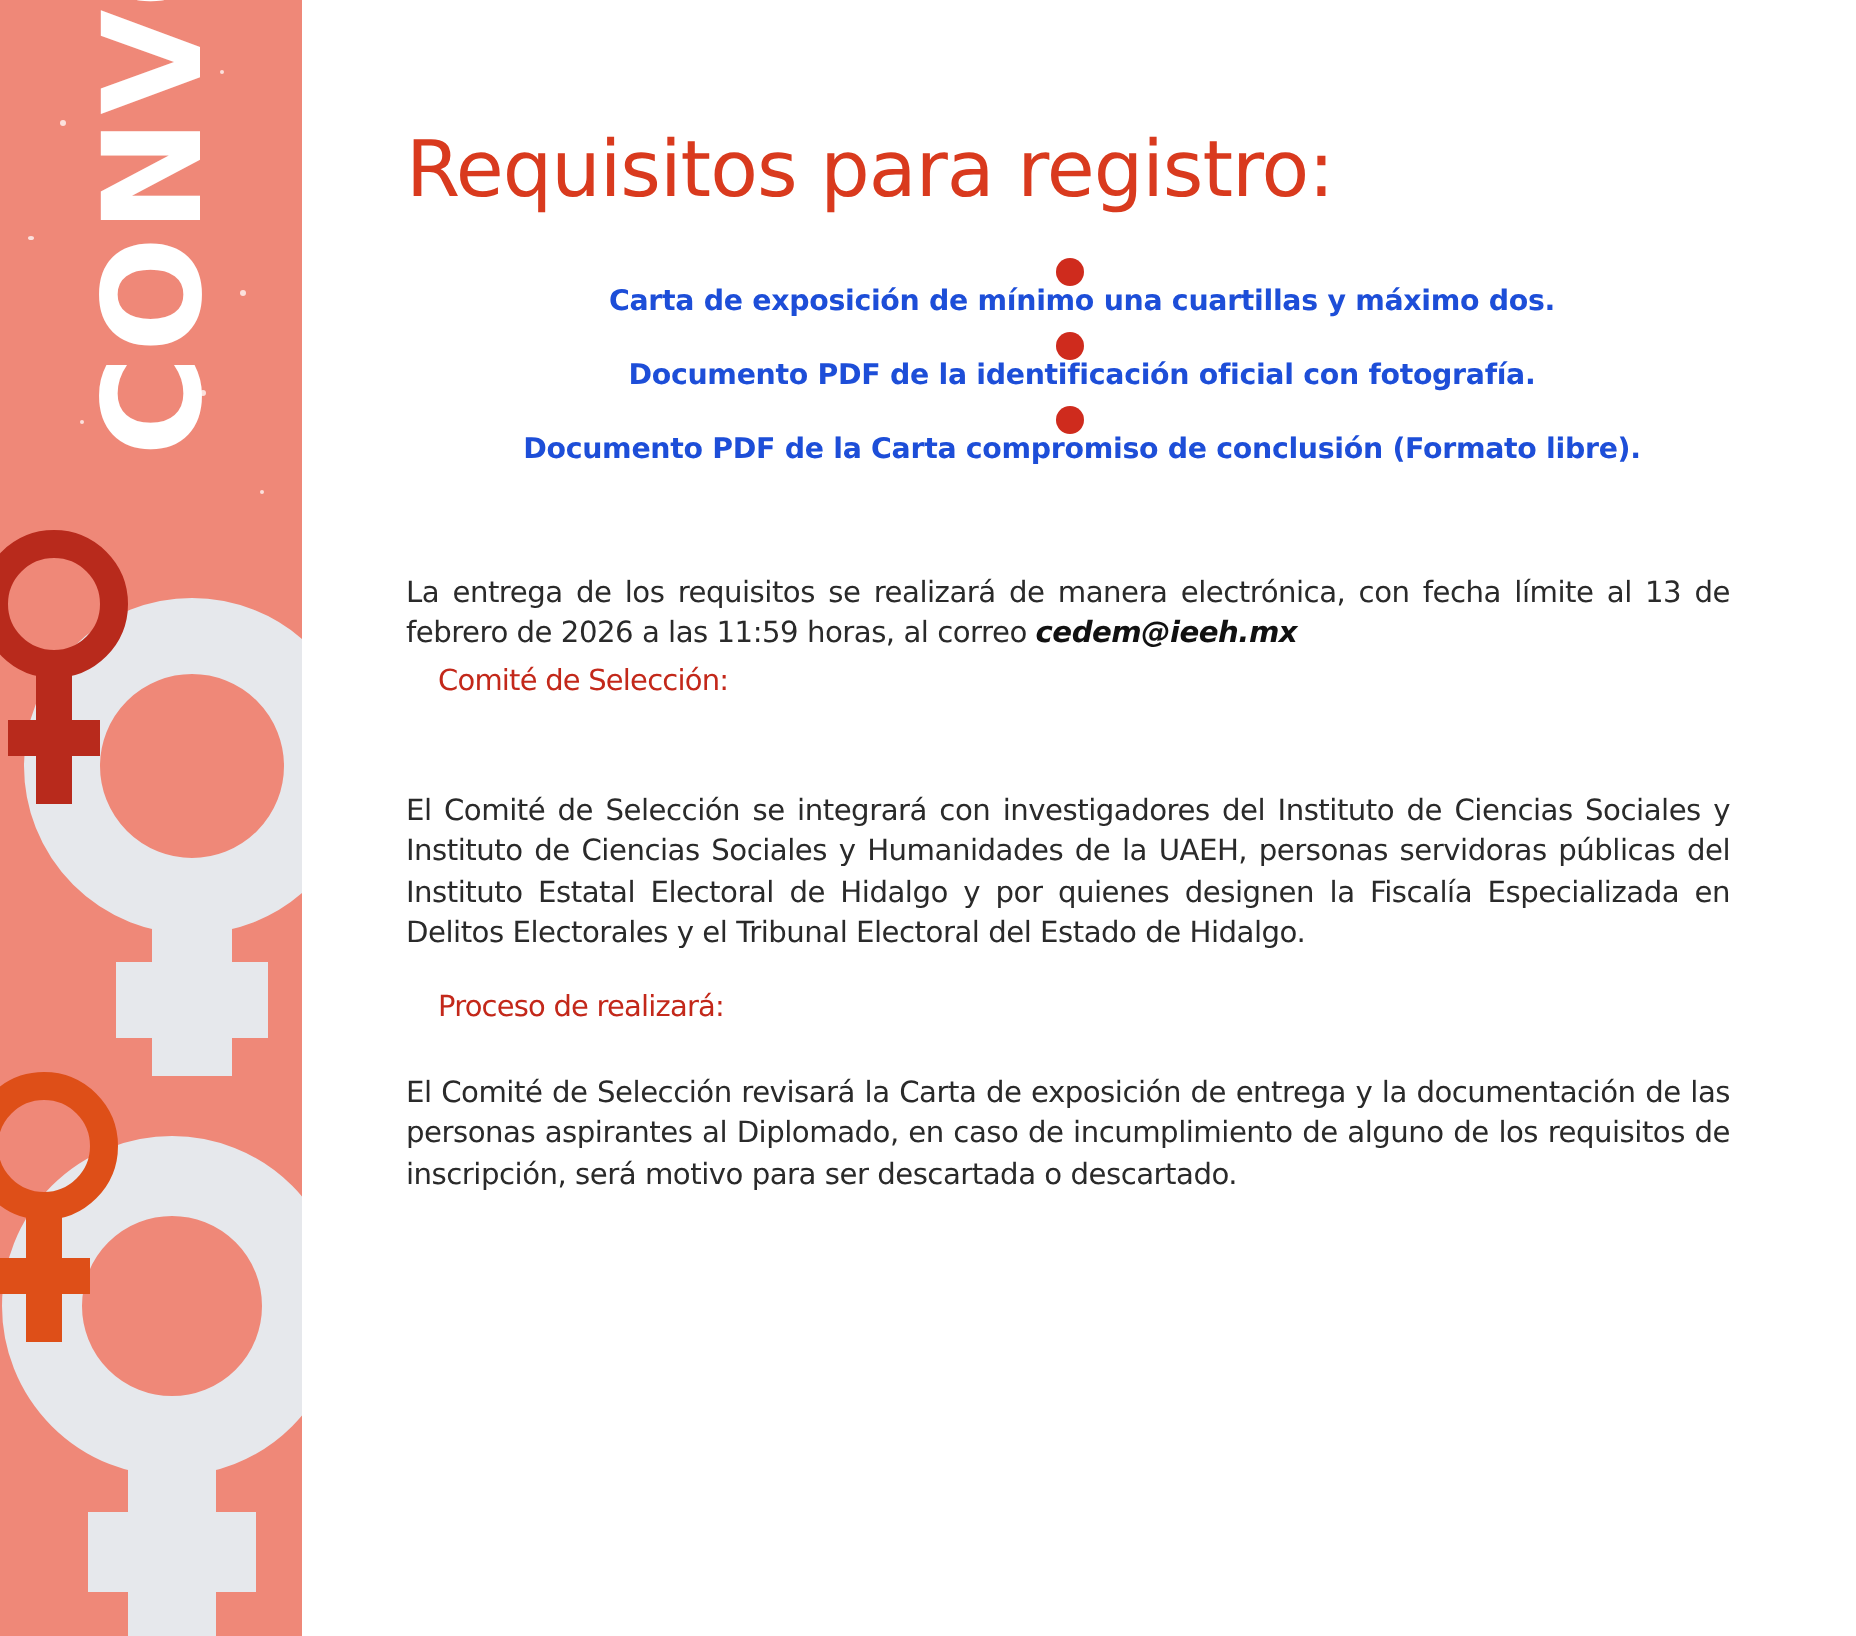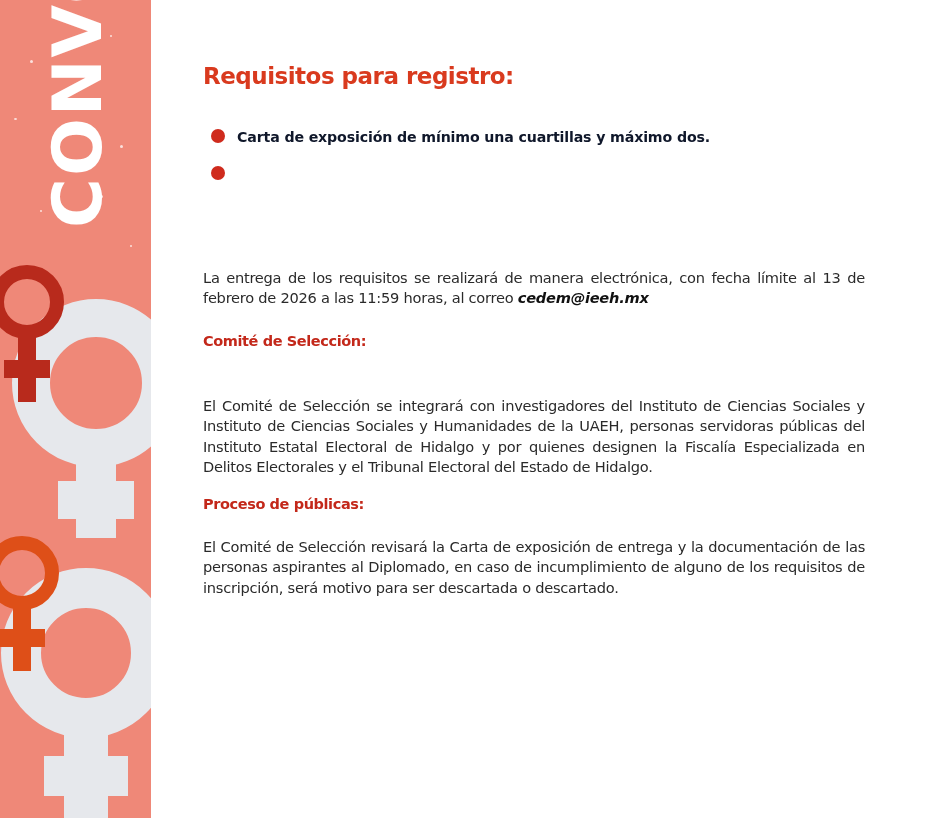--- a/index.html
+++ b/index.html
@@ -16,42 +16,42 @@
       transform-origin: 0 0; transform: rotate(-90deg);
       font-family: "DejaVu Sans", sans-serif; font-weight: bold;
       font-size: 68px; letter-spacing: 2px; color: #ffffff; white-space: nowrap;
       line-height: 1;
     }
     .venus { position: absolute; }
 
     .content { position: absolute; left: 203px; top: 0; width: 662px; }
     .title {
       position: absolute; top: 63px; left: 0;
-      font-family: "DejaVu Sans", sans-serif; font-weight: bold; font-size: 23px;
+      font-family: "DejaVu Sans", sans-serif; font-weight: normal; font-size: 39px;
       letter-spacing: -0.5px; color: #d93a1e; white-space: nowrap;
     }
     .req-list { position: absolute; top: 129px; left: 8px; list-style: none; width: 660px; }
     .req-item {
-      display: flex; height: 37px;
+      display: flex; align-items: center; height: 37px;
       font-family: "DejaVu Sans", sans-serif; font-weight: bold; font-size: 14.2px;
-      color: #0f172a; white-space: nowrap; letter-spacing: -0.15px;
+      color: #1d4ed8; white-space: nowrap; letter-spacing: -0.15px; flex-direction: column;
     }
     .bullet {
       width: 14px; height: 14px; border-radius: 50%; background: #cf2b1d;
       margin-right: 12px; flex: none;
     }
     .para {
       position: absolute; left: 0; width: 662px;
       font-family: "DejaVu Sans", sans-serif; font-size: 14.6px; line-height: 20.3px;
       color: #2a2a2a; text-align: justify; text-align-last: left; letter-spacing: -0.25px;
     }
     .para .email { font-weight: bold; font-style: italic; color: #111; }
     .subhead {
-      position: absolute; left: 0;
-      font-family: "DejaVu Sans", sans-serif; font-weight: bold; font-size: 14.5px;
+      position: absolute; left: 16px;
+      font-family: "DejaVu Sans", sans-serif; font-weight: normal; font-size: 14.5px;
       color: #c3281a; letter-spacing: -0.4px; white-space: nowrap;
     }
   </style>
 </head>
 <body>
 
 <div class="sidebar">
 
   <span class="speck" style="left:30px;top:60px;width:3px;height:3px"></span>
   <span class="speck" style="left:110px;top:35px;width:2px;height:2px"></span>
@@ -91,23 +91,28 @@
 <main class="content">
   <h1 class="title">Requisitos para registro:</h1>
 
   <ul class="req-list">
     <li class="req-item">
       <span class="bullet"></span>
       <span>Carta de exposición de mínimo una cuartillas y máximo dos.</span>
     </li>
     <li class="req-item">
       <span class="bullet"></span>
+      <span>Documento PDF de la identificación oficial con fotografía.</span>
+    </li>
+    <li class="req-item">
+      <span class="bullet"></span>
+      <span>Documento PDF de la Carta compromiso de conclusión (Formato libre).</span>
     </li>
   </ul>
 
-  <p class="para" style="top:268px"><span>La entrega de los requisitos se realizará de manera electrónica, con fecha límite al 13 de febrero de 2026 a las 11:59 horas, al correo </span><span class="email">cedem@ieeh.mx</span></p>
+  <p class="para" style="top:287px"><span>La entrega de los requisitos se realizará de manera electrónica, con fecha límite al 13 de febrero de 2026 a las 11:59 horas, al correo </span><span class="email">cedem@ieeh.mx</span></p>
 
   <h2 class="subhead" style="top:333px">Comité de Selección:</h2>
   <p class="para" style="top:396px">El Comité de Selección se integrará con investigadores del Instituto de Ciencias Sociales y Instituto de Ciencias Sociales y Humanidades de la UAEH, personas servidoras públicas del Instituto Estatal Electoral de Hidalgo y por quienes designen la Fiscalía Especializada en Delitos Electorales y el Tribunal Electoral del Estado de Hidalgo.</p>
 
-  <h2 class="subhead" style="top:496px">Proceso de públicas:</h2>
+  <h2 class="subhead" style="top:496px">Proceso de realizará:</h2>
   <p class="para" style="top:537px">El Comité de Selección revisará la Carta de exposición de entrega y la documentación de las personas aspirantes al Diplomado, en caso de incumplimiento de alguno de los requisitos de inscripción, será motivo para ser descartada o descartado.</p>
 </main>
 
 </body></html>

